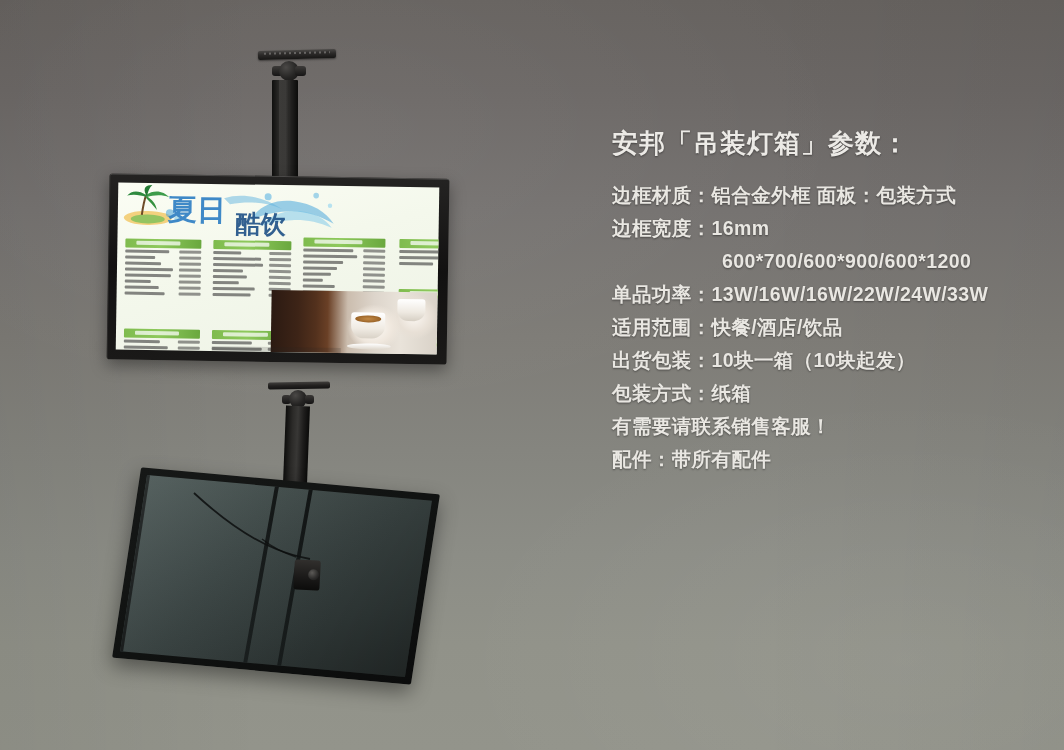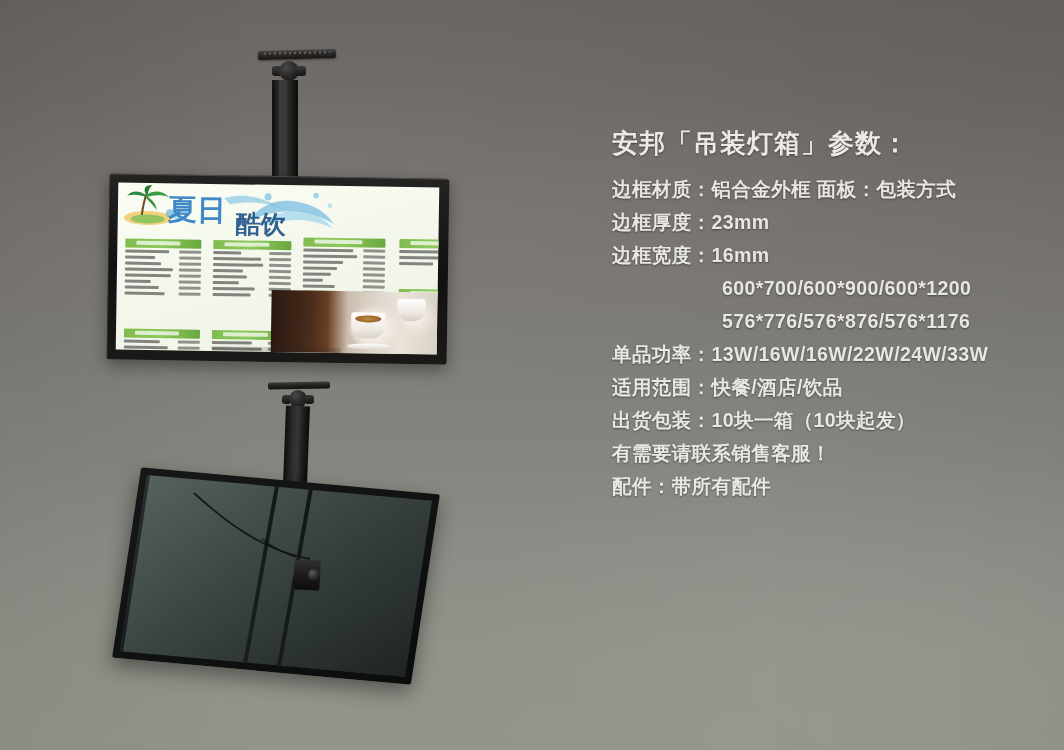--- a/index.html
+++ b/index.html
@@ -322,21 +322,21 @@
     position: absolute;
     left: 612px; top: 126px;
     width: 420px;
     color: #eceae6;
     text-shadow: 0 1px 2px rgba(0,0,0,0.42);
   }
   .spec-title {
     font-size: 26px;
     font-weight: 700;
     letter-spacing: 1px;
-    margin-bottom: 12px;
+    margin-bottom: 18px;
     white-space: nowrap;
   }
   .spec-line {
     font-size: 19.5px;
     line-height: 33px;
     font-weight: 600;
     letter-spacing: 0.4px;
     white-space: nowrap;
     color: #e9e7e2;
   }
@@ -621,24 +621,23 @@
   </svg>
 
   <div class="lower-bracket">
     <div class="blk"></div>
     <div class="bolt"></div>
   </div>
 
   <div class="spec-panel">
     <div class="spec-title">安邦「吊装灯箱」参数：</div>
     <div class="spec-line">边框材质：铝合金外框      面板：包装方式</div>
-    <div class="spec-line">边框厚度：23mm</div>
     <div class="spec-line">边框宽度：16mm</div>
     <div class="spec-line indent">600*700/600*900/600*1200</div>
-    <div class="spec-line indent">576*776/576*876/576*1176</div>
     <div class="spec-line">单品功率：13W/16W/16W/22W/24W/33W</div>
     <div class="spec-line">适用范围：快餐/酒店/饮品</div>
     <div class="spec-line">出货包装：10块一箱（10块起发）</div>
+    <div class="spec-line">包装方式：纸箱</div>
     <div class="spec-line">有需要请联系销售客服！</div>
     <div class="spec-line">配件：带所有配件</div>
   </div>
 
 </div>
 
 </body></html>

